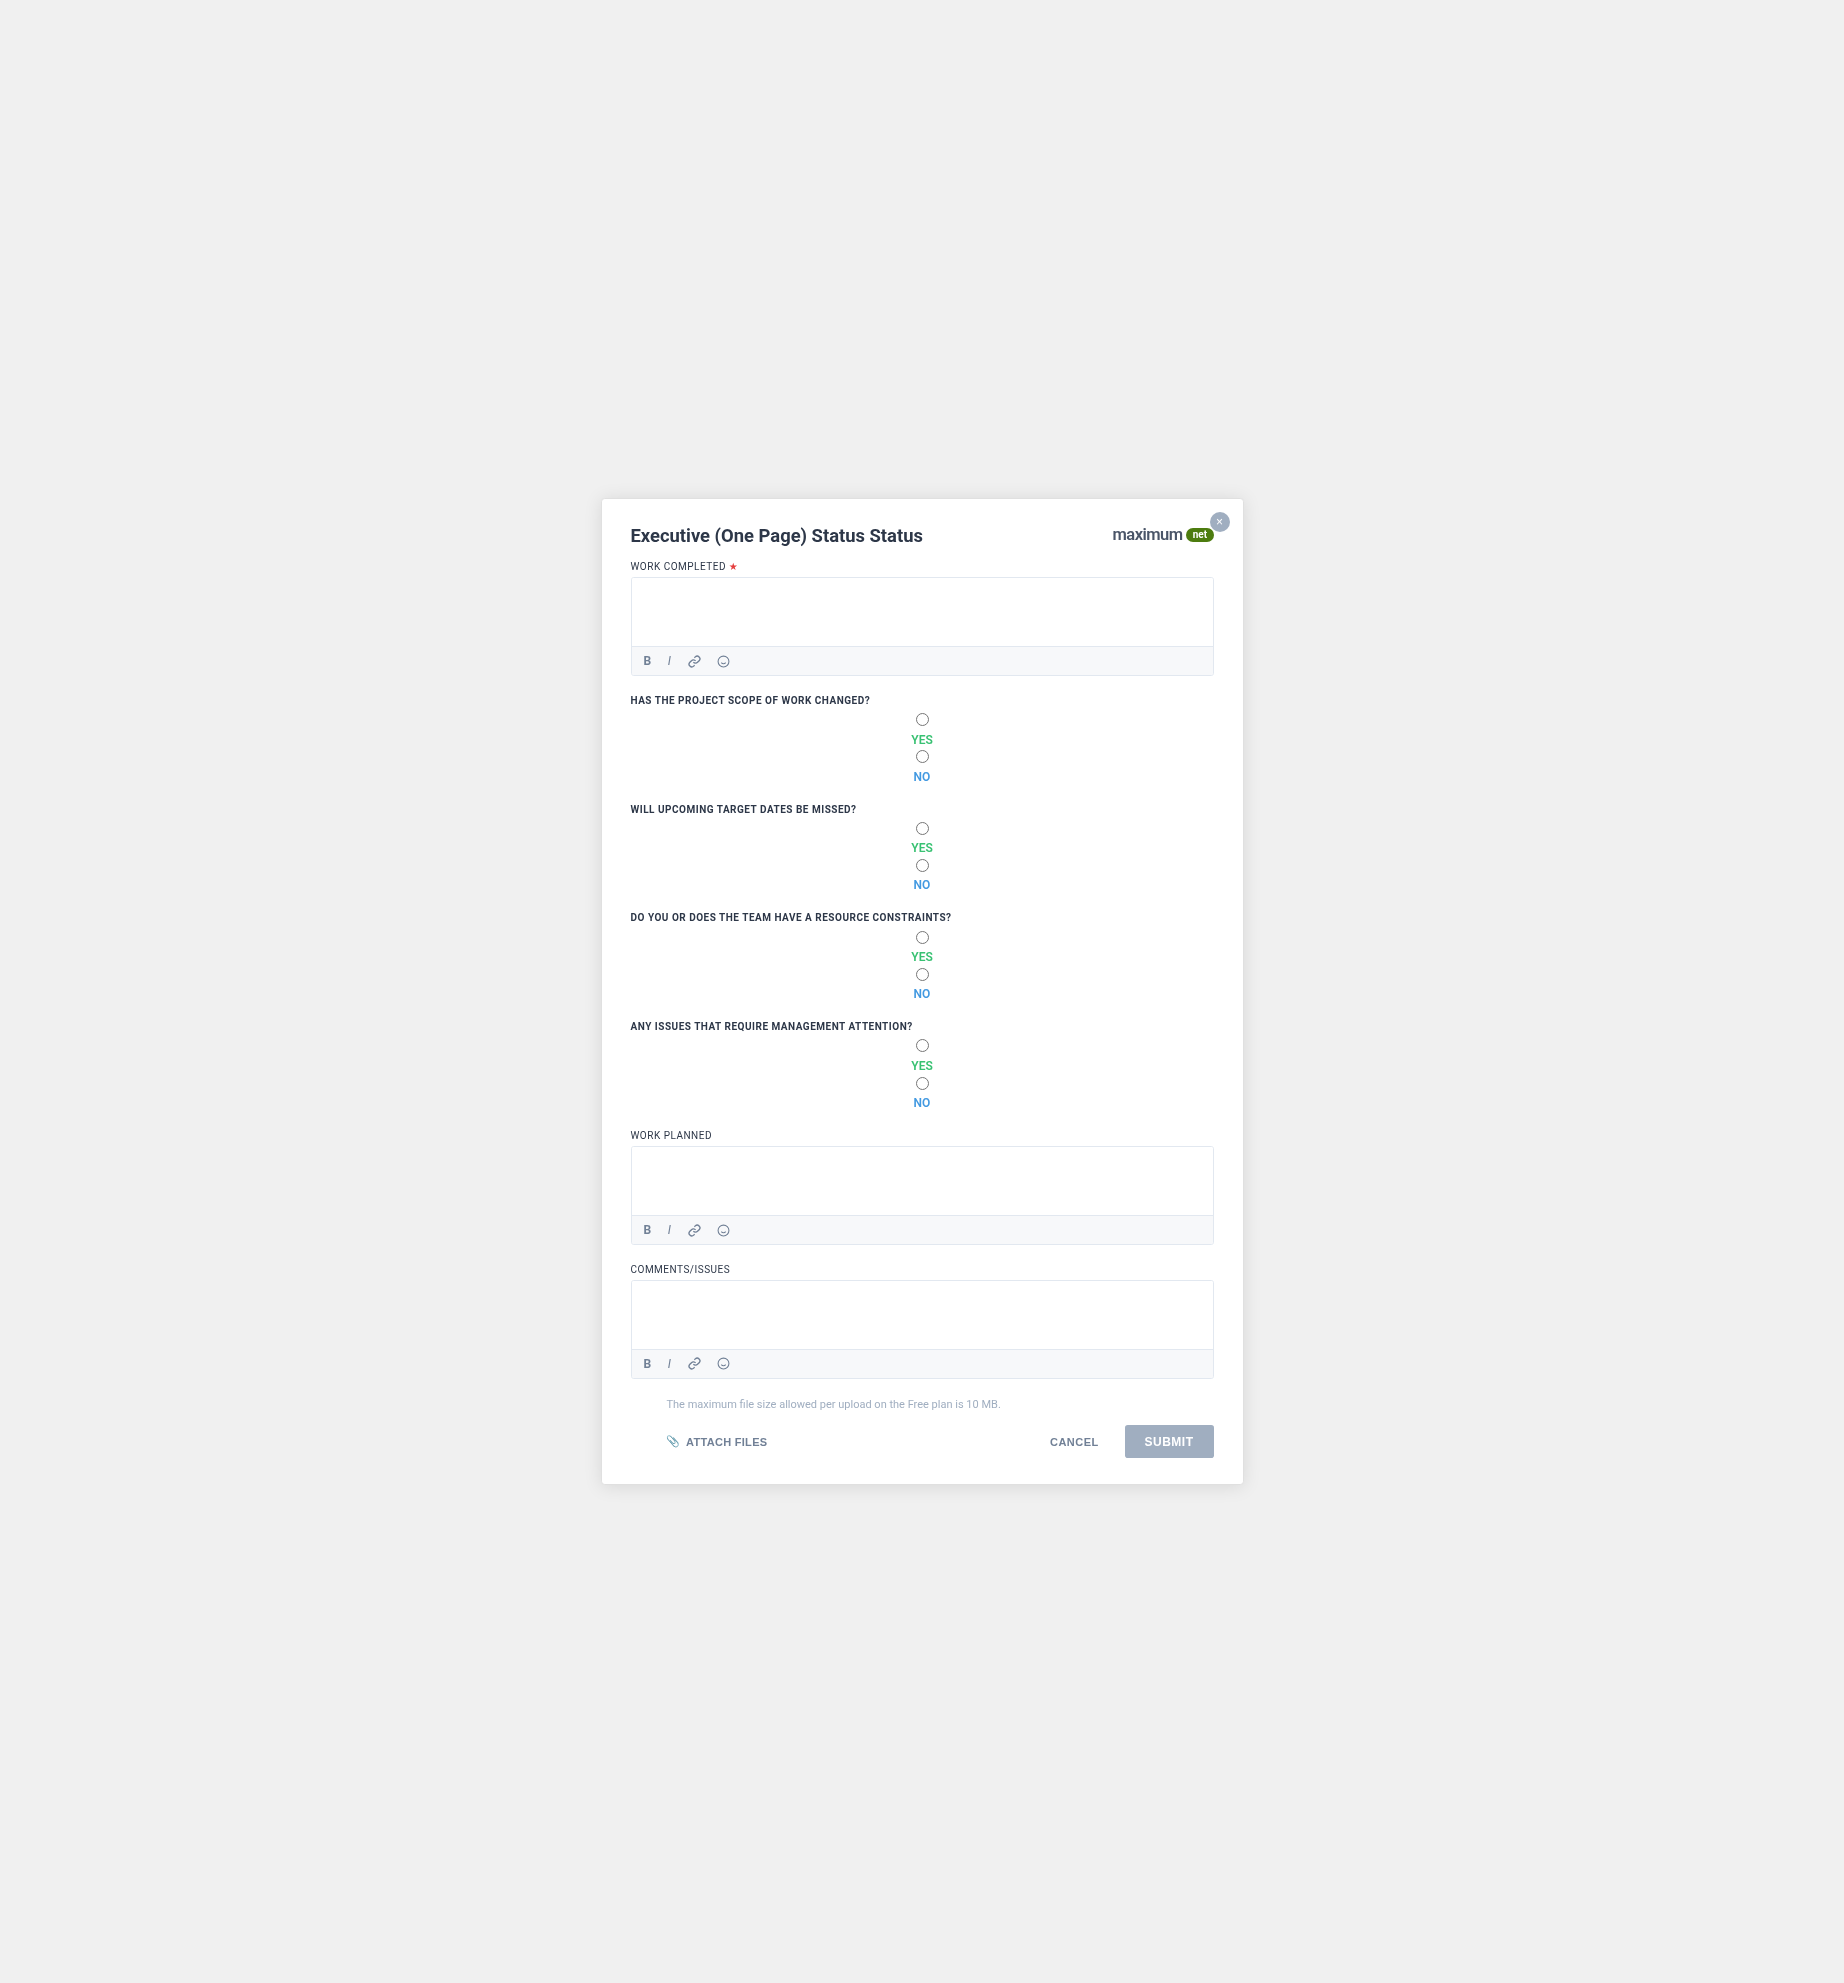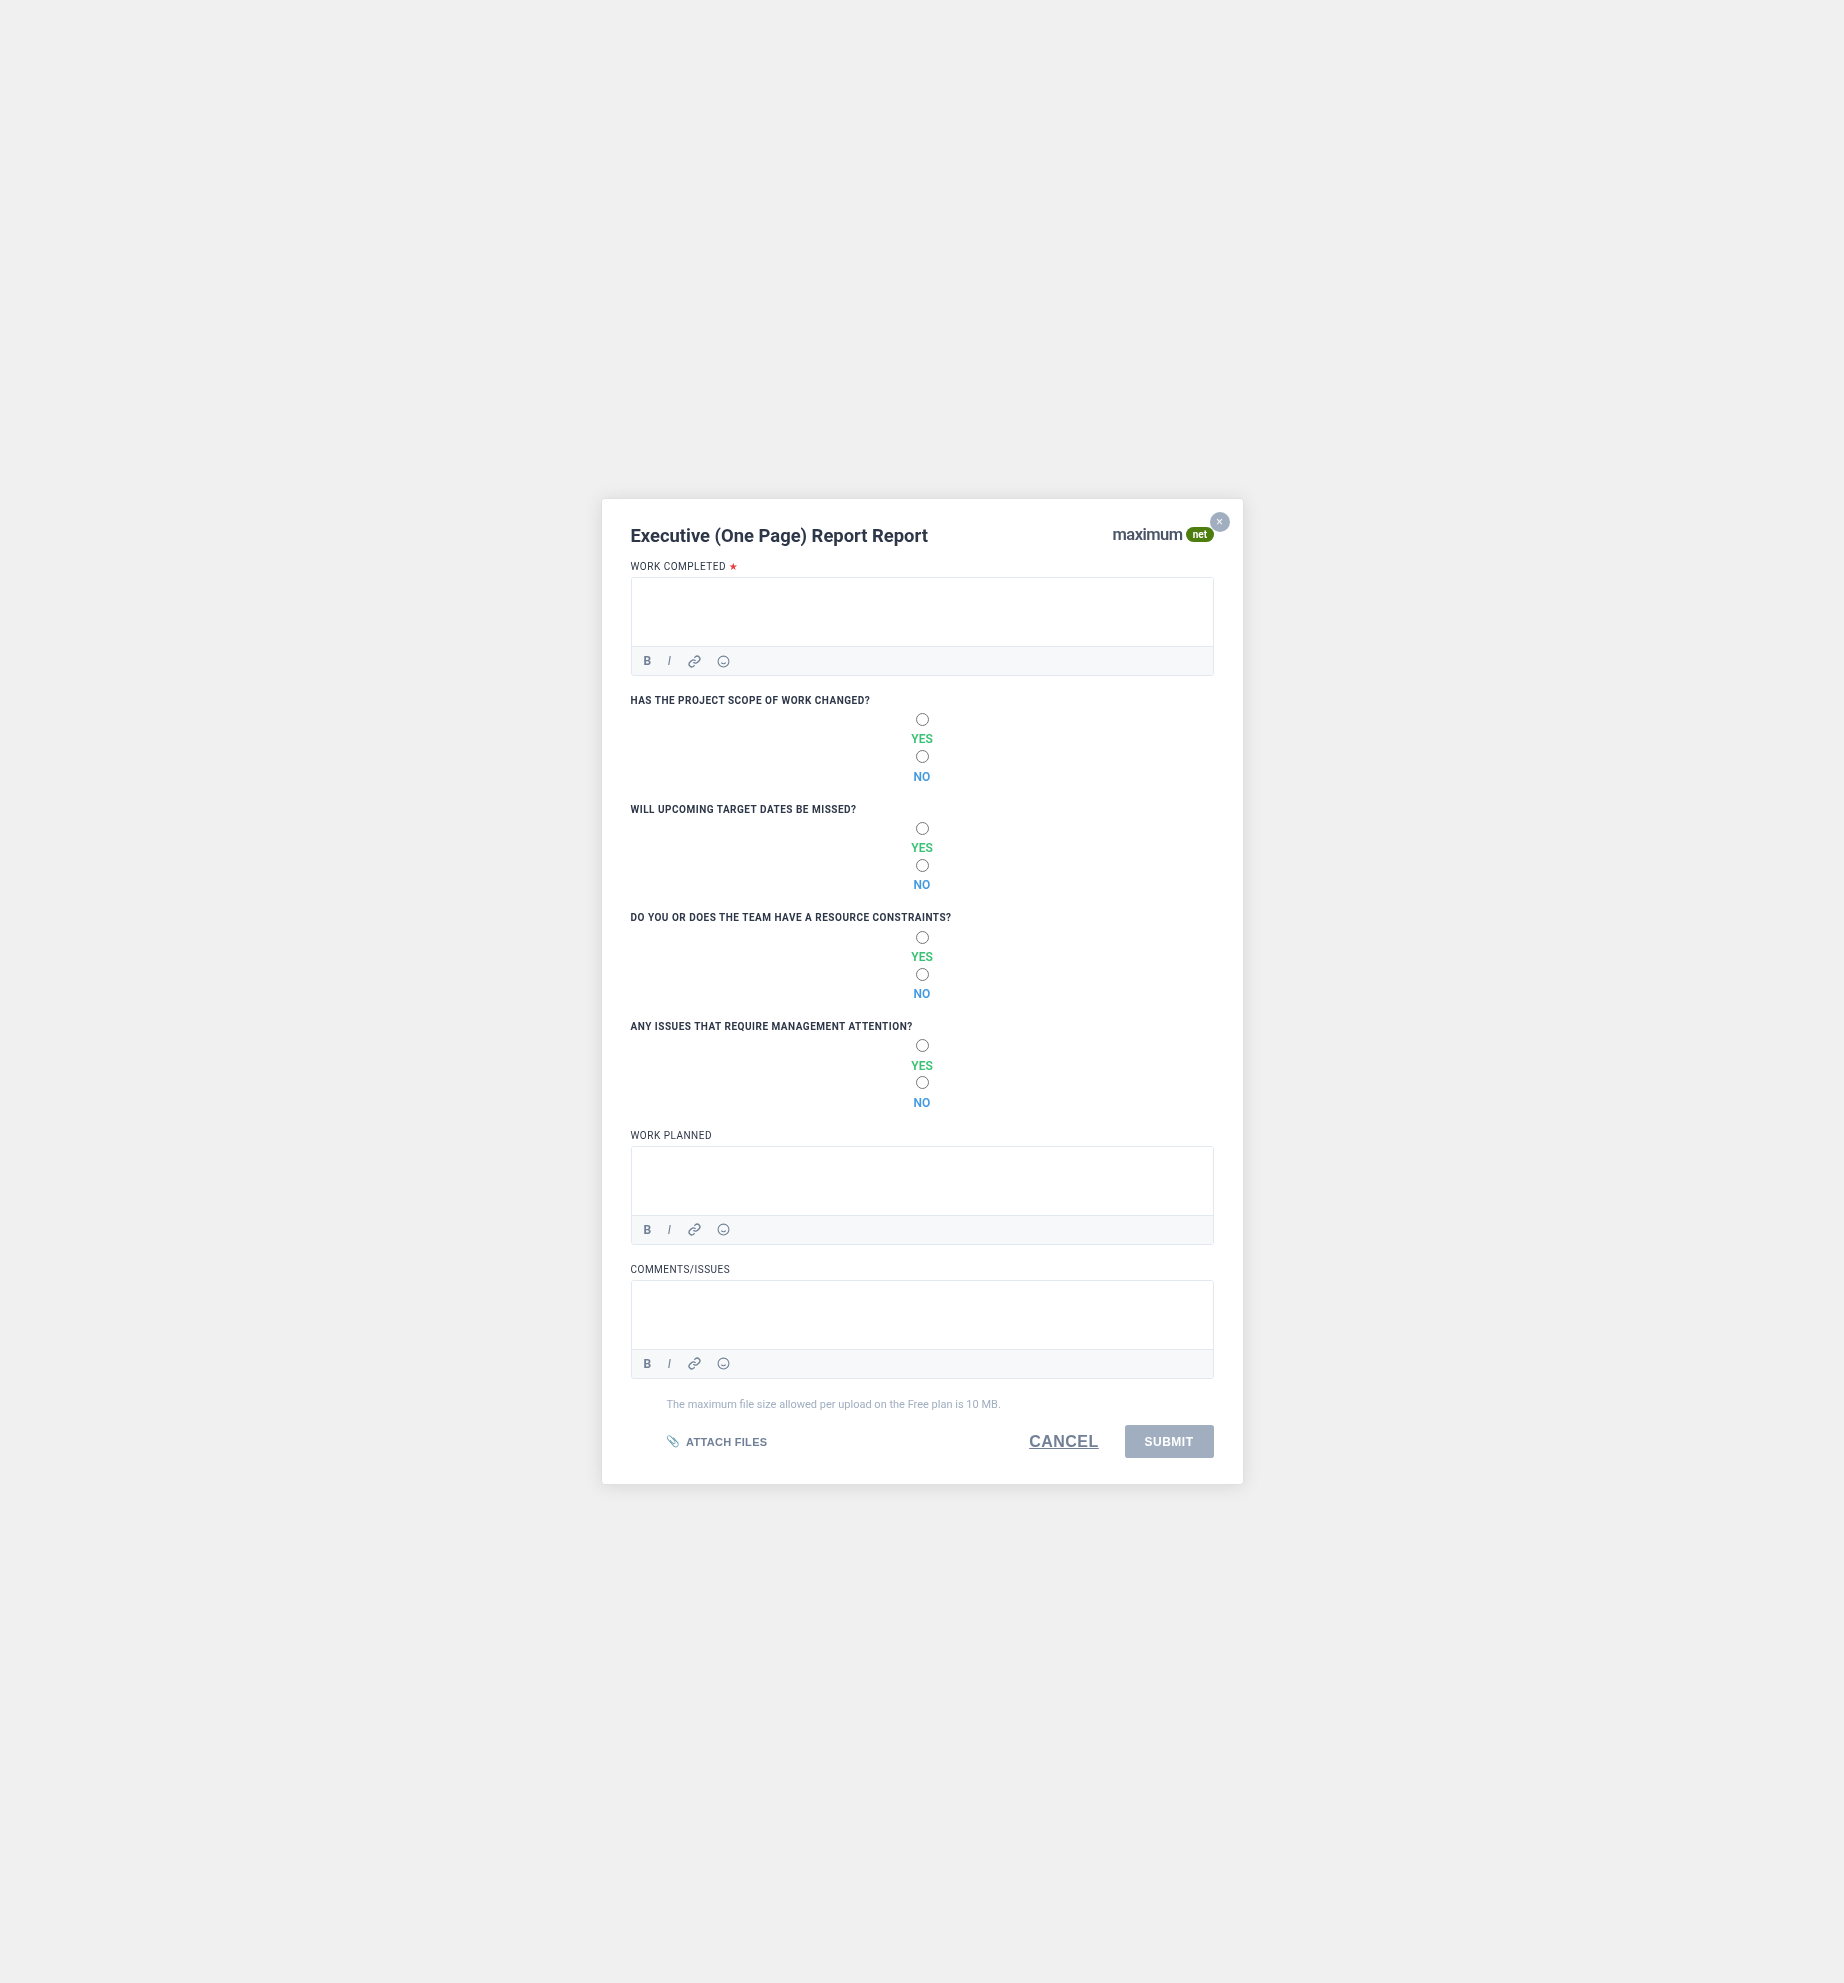--- a/index.html
+++ b/index.html
@@ -228,27 +228,26 @@
     .action-buttons {
       display: flex;
       align-items: center;
       gap: 14.7px;
     }
 
     .cancel-btn {
       background: none;
       border: none;
       cursor: pointer;
-      font-size: 16px;
+      font-size: 11px;
       font-weight: 600;
       color: #718096;
       letter-spacing: 0.5px;
       text-transform: uppercase;
       padding: 7.3px 11px;
-      text-decoration: underline;
     }
 
     .submit-btn {
       background: #a0aec0;
       border: none;
       cursor: pointer;
       font-size: 12px;
       font-weight: 700;
       color: #ffffff;
       letter-spacing: 0.5px;
@@ -259,21 +258,21 @@
     }
   </style>
 </head>
 <body>
 
 <div class="page-wrapper">
   <div class="modal">
 
     <div class="modal-header">
       <div>
-        <div class="modal-title">Executive (One Page) Report Report</div>
+        <div class="modal-title">Executive (One Page) Status Status</div>
       </div>
       <div class="brand-logo">
         <span class="brand-text">maximum</span>
         <span class="brand-badge">net</span>
       </div>
     </div>
 
     <button class="close-btn">×</button>
 
     <div class="section-label">

